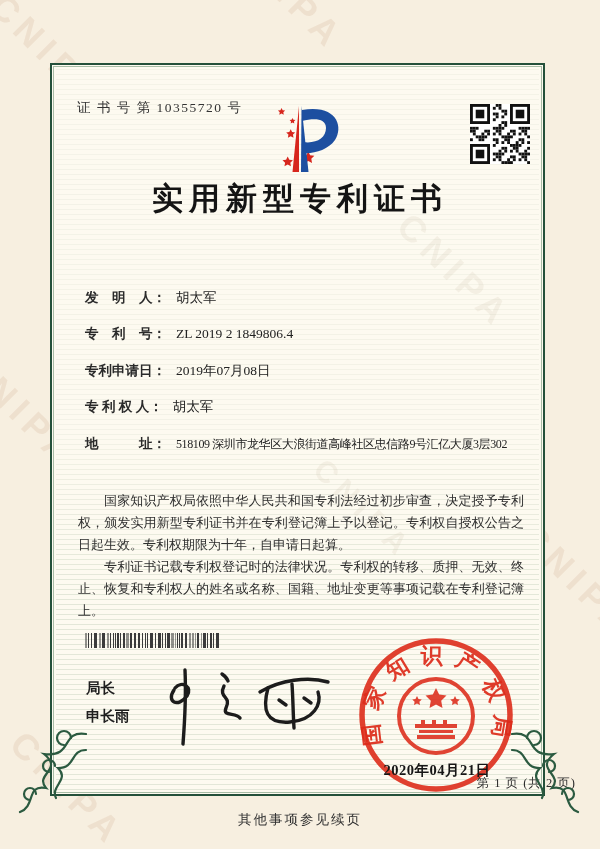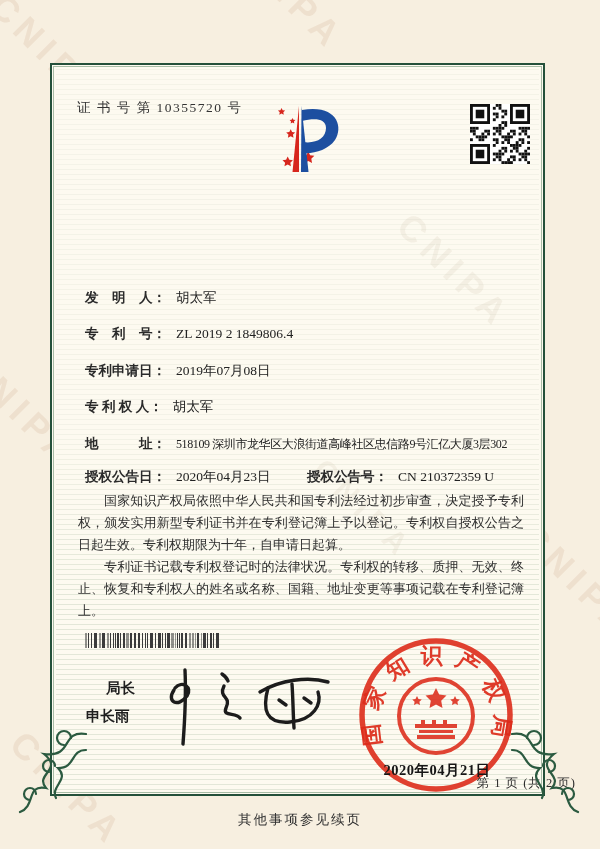--- a/index.html
+++ b/index.html
@@ -42,21 +42,21 @@
   }
   .row{left:85px;width:452px;font-size:13.5px;display:flex;align-items:baseline;}
   .flabel{font-weight:600;color:#2a2a2a;flex:0 0 auto;white-space:pre;}
   .fvalue{margin-left:10px;color:#222;white-space:nowrap;}
   .fvalue.compress{font-size:12px;letter-spacing:-0.4px;}
   .pair2{position:absolute;left:222px;top:0;display:flex;align-items:baseline;}
   .paras{left:78px;top:490px;width:446px;font-size:13px;line-height:22px;text-align:justify;color:#2e2e2e;}
   .paras p{margin:0;text-indent:2em;}
   .barcode{left:85px;top:633px;height:15px;display:flex;align-items:stretch;}
   .barcode i{display:inline-block;height:100%;background:#3b3b3b;}
-  .sig-title{left:86px;top:679px;font-size:14.5px;font-weight:600;font-family:Liberation Sans, sans-serif;color:#1f1f1f;margin-left:20px;}
+  .sig-title{left:86px;top:679px;font-size:14.5px;font-weight:600;font-family:Liberation Sans, sans-serif;color:#1f1f1f;}
   .sig-name{left:86px;top:707px;font-size:14.5px;font-weight:600;font-family:"Liberation Sans","DejaVu Sans",sans-serif;color:#1f1f1f;}
   .signature-svg{left:152px;top:660px;}
   .seal{left:357px;top:636px;width:158px;height:158px;}
   .seal-date{
     left:362px;top:761px;width:150px;text-align:center;
     font-size:14.5px;letter-spacing:0.5px;color:#161616;font-weight:600;
   }
   .page-info{left:0;top:775px;width:576px;text-align:right;font-size:12.5px;color:#2d2d2d;letter-spacing:1px;}
   .foot-note{left:0;top:811px;width:600px;text-align:center;font-size:13.5px;color:#303030;letter-spacing:2px;}
   .ornament{z-index:4;}
@@ -213,48 +213,41 @@
         <rect x="2" y="2" width="3" height="3" fill="#111"></rect>
         <rect x="14" y="0" width="7" height="7"></rect>
         <rect x="15" y="1" width="5" height="5" fill="#fff"></rect>
         <rect x="16" y="2" width="3" height="3" fill="#111"></rect>
         <rect x="0" y="14" width="7" height="7"></rect>
         <rect x="1" y="15" width="5" height="5" fill="#fff"></rect>
         <rect x="2" y="16" width="3" height="3" fill="#111"></rect>
       </g>
   </svg>
 
+  <div class="abs title">实用新型专利证书</div>
 
   <div class="abs row" style="top:289px;">
     <span class="flabel">发　明　人：</span>
     <span class="fvalue">胡太军</span>
   </div>
   <div class="abs row" style="top:325px;">
     <span class="flabel">专　利　号：</span>
     <span class="fvalue">ZL 2019 2 1849806.4</span>
   </div>
   <div class="abs row" style="top:362px;">
     <span class="flabel">专利申请日：</span>
     <span class="fvalue">2019年07月08日</span>
   </div>
   <div class="abs row" style="top:398px;">
     <span class="flabel">专 利 权 人：</span>
     <span class="fvalue">胡太军</span>
   </div>
   <div class="abs row" style="top:435px;text-align:center;">
     <span class="flabel">地　　　址：</span>
     <span class="fvalue compress">518109 深圳市龙华区大浪街道高峰社区忠信路9号汇亿大厦3层302</span>
-  </div>
-  <div class="abs row" style="top:468px;">
-    <span class="flabel">授权公告日：</span>
-    <span class="fvalue">2020年04月23日</span>
-    <span class="pair2">
-      <span class="flabel">授权公告号：</span>
-      <span class="fvalue">CN 210372359 U</span>
-    </span>
   </div>
 
   <div class="abs paras">
     <p>国家知识产权局依照中华人民共和国专利法经过初步审查，决定授予专利权，颁发实用新型专利证书并在专利登记簿上予以登记。专利权自授权公告之日起生效。专利权期限为十年，自申请日起算。</p>
     <p>专利证书记载专利权登记时的法律状况。专利权的转移、质押、无效、终止、恢复和专利权人的姓名或名称、国籍、地址变更等事项记载在专利登记簿上。</p>
   </div>
 
   <div class="abs barcode">
       <i style="width: 2px; margin-right: 1px; opacity: 0.55;"></i>
       <i style="width: 1px; margin-right: 2px; opacity: 1;"></i>

